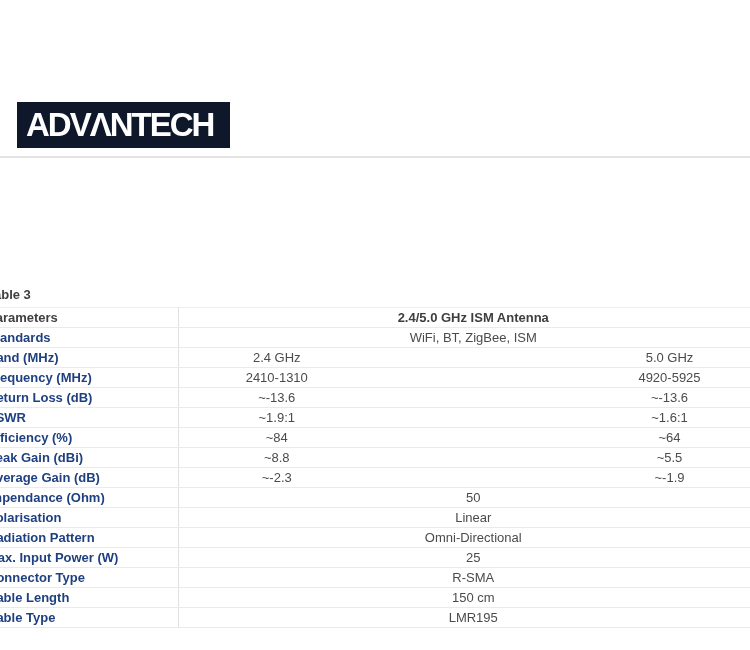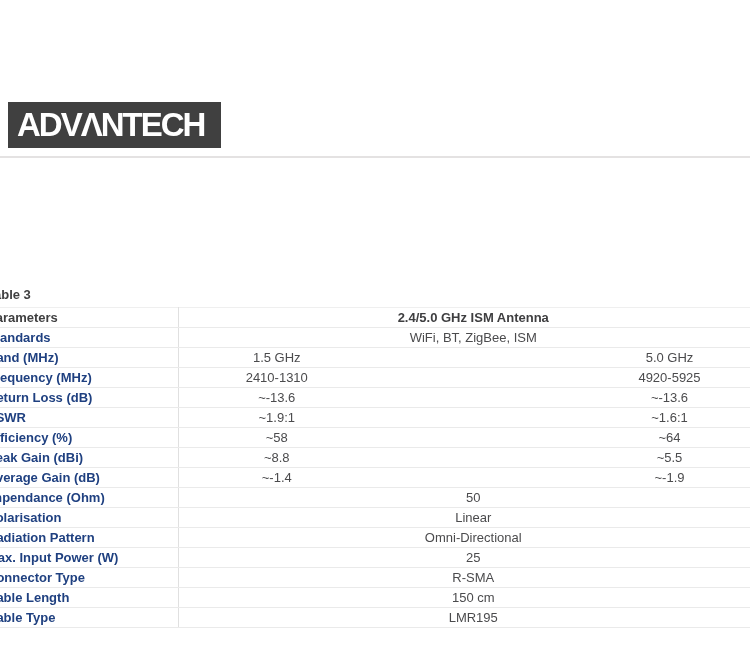--- a/index.html
+++ b/index.html
@@ -7,23 +7,23 @@
     width: 750px; height: 650px;
     position: relative;
     overflow: hidden;
     background: #ffffff;
     font-family: "Liberation Sans", "DejaVu Sans", sans-serif;
   }
 
   
   .logo-box {
     position: absolute;
-    left: 8px; top: 102px;
+    left: 17px; top: 102px;
     width: 213px; height: 46px;
-    background: #404040;
+    background: #0f172a;
   }
   .logo-text {
     display: block;
     color: #ffffff;
     font-weight: bold;
     font-size: 33px;
     line-height: 46px;
     letter-spacing: -2px;
     padding-left: 9px;
     white-space: nowrap;
@@ -110,21 +110,21 @@
       <td class="val" colspan="3">2.4/5.0 GHz ISM Antenna</td>
     </tr>
 
     <tr>
       <td class="lbl">Standards</td>
       <td class="val" colspan="3">WiFi, BT, ZigBee, ISM</td>
     </tr>
 
     <tr>
       <td class="lbl">Band (MHz)</td>
-      <td class="val">1.5 GHz</td>
+      <td class="val">2.4 GHz</td>
       <td class="val"></td>
       <td class="val">5.0 GHz</td>
     </tr>
 
     <tr>
       <td class="lbl">Frequency (MHz)</td>
       <td class="val">2410-1310</td>
       <td class="val"></td>
       <td class="val">4920-5925</td>
     </tr>
@@ -138,35 +138,35 @@
 
     <tr>
       <td class="lbl">VSWR</td>
       <td class="val">~1.9:1</td>
       <td class="val"></td>
       <td class="val">~1.6:1</td>
     </tr>
 
     <tr>
       <td class="lbl">Efficiency (%)</td>
-      <td class="val">~58</td>
+      <td class="val">~84</td>
       <td class="val"></td>
       <td class="val">~64</td>
     </tr>
 
     <tr>
       <td class="lbl">Peak Gain (dBi)</td>
       <td class="val">~8.8</td>
       <td class="val"></td>
       <td class="val">~5.5</td>
     </tr>
 
     <tr>
       <td class="lbl">Average Gain (dB)</td>
-      <td class="val">~-1.4</td>
+      <td class="val">~-2.3</td>
       <td class="val"></td>
       <td class="val">~-1.9</td>
     </tr>
 
     <tr>
       <td class="lbl">Impendance (Ohm)</td>
       <td class="val" colspan="3">50</td>
     </tr>
 
     <tr>

